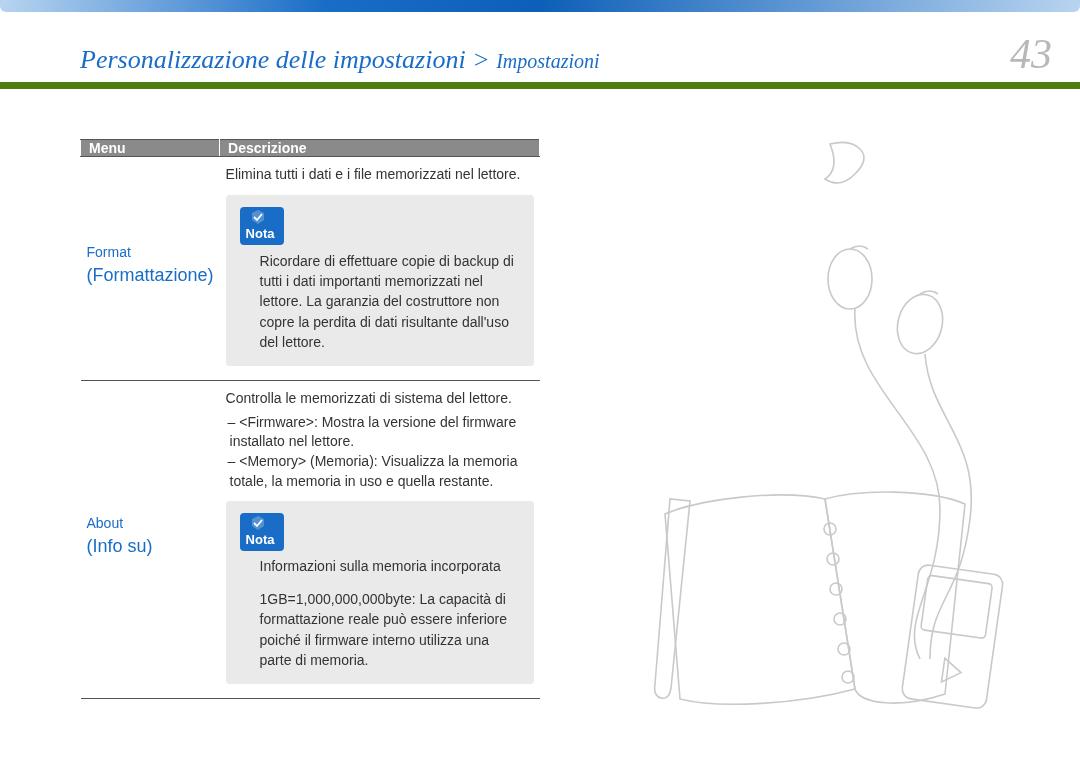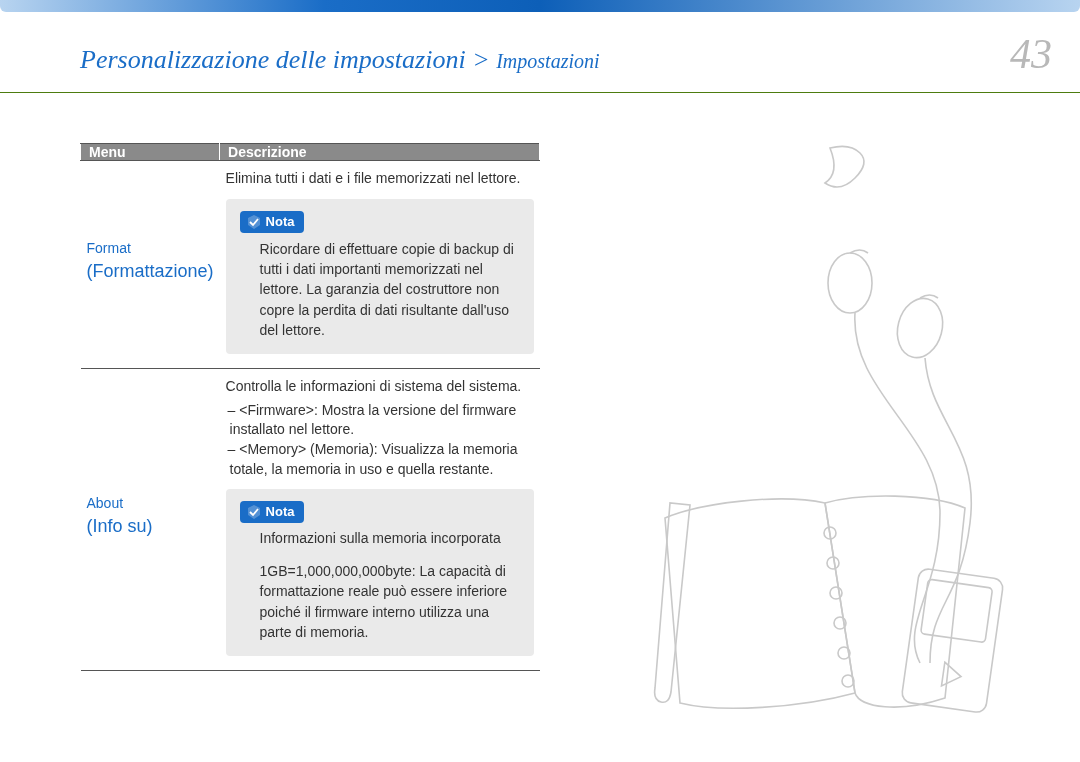--- a/index.html
+++ b/index.html
@@ -13,22 +13,22 @@
   }
   .top-gradient {
     height: 12px;
     background: linear-gradient(to right, #b8d4f0 0%, #1a6dc7 30%, #0d5fb8 50%, #b8d4f0 100%);
     border-radius: 0 0 6px 6px;
   }
   .page-header {
     display: flex;
     justify-content: space-between;
     align-items: baseline;
-    padding: 18px 28px 14px 80px;
-    border-bottom: 1px solid #4d7c0f;
+    padding: 18px 28px 4px 80px;
+    border-bottom: 7px solid #4d7c0f;
   }
   .breadcrumb {
     font-style: italic;
     font-size: 26px;
     color: #1a6dc7;
     font-family: Georgia, 'Times New Roman', serif;
   }
   .breadcrumb-sub {
     font-size: 20px;
   }
@@ -91,20 +91,21 @@
   .note-badge {
     display: inline-flex;
     align-items: center;
     background: #1a6dc7;
     color: #fff;
     font-size: 13px;
     font-weight: bold;
     padding: 2px 10px 2px 6px;
     border-radius: 4px;
     margin-bottom: 6px;
+    flex-direction: column;
   }
   .note-badge svg { margin-right: 4px; }
   .note-content {
     color: #333;
     font-size: 14px;
     line-height: 1.45;
     padding-left: 20px;
   }
   .note-heading {
     font-size: 14px;
@@ -170,21 +171,21 @@
             </div>
           </td>
         </tr>
 
         <tr>
           <td class="menu-cell">
             <span>About</span>
             <span class="menu-sub">(Info su)</span>
           </td>
           <td>
-            <div class="desc-text">Controlla le informazioni di sistema del sistema.</div>
+            <div class="desc-text">Controlla le memorizzati di sistema del lettore.</div>
             <ul class="bullet-list desc-text" style="margin-top:4px;">
               <li>&lt;Firmware&gt;: Mostra la versione del firmware installato nel lettore.</li>
               <li>&lt;Memory&gt; (Memoria): Visualizza la memoria totale, la memoria in uso e quella restante.</li>
             </ul>
             <div class="note-box">
               <div class="note-badge">
                 <svg width="16" height="16" viewBox="0 0 16 16">
                   <path fill="#fff" d="M8 1 L14 4 L14 11 L8 15 L2 11 L2 4 Z" opacity="0.25"></path>
                   <path stroke="#fff" stroke-width="1.8" fill="none" d="M4 8 L7 11 L12 5"></path>
                 </svg>

